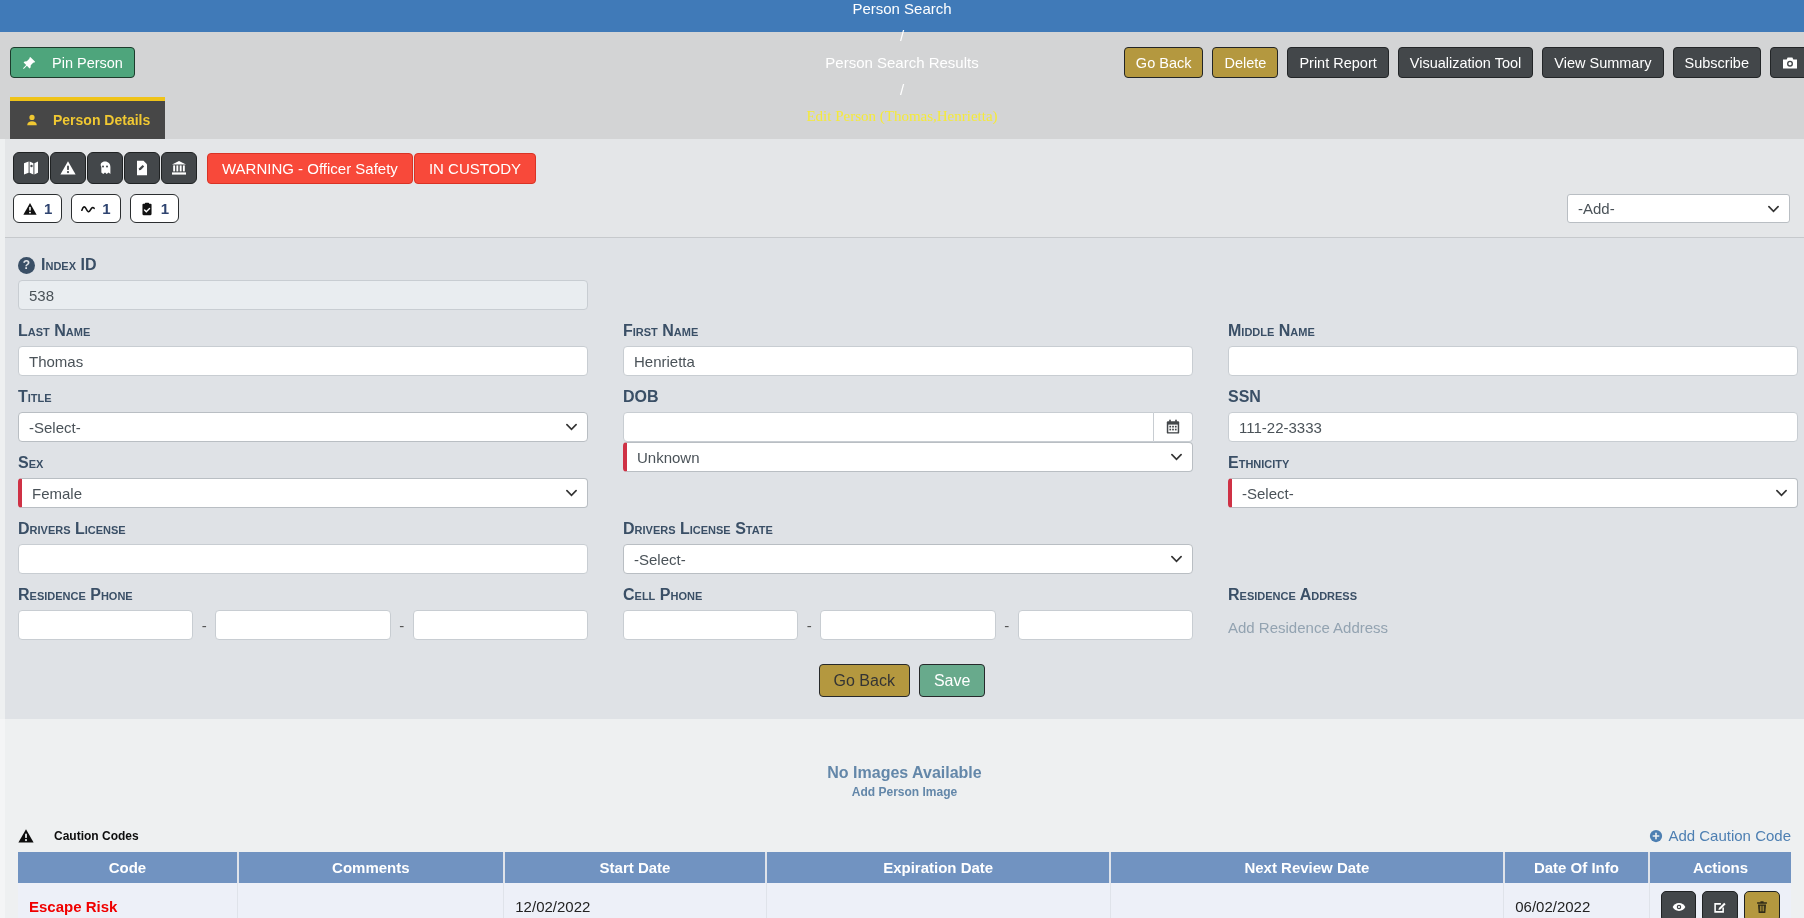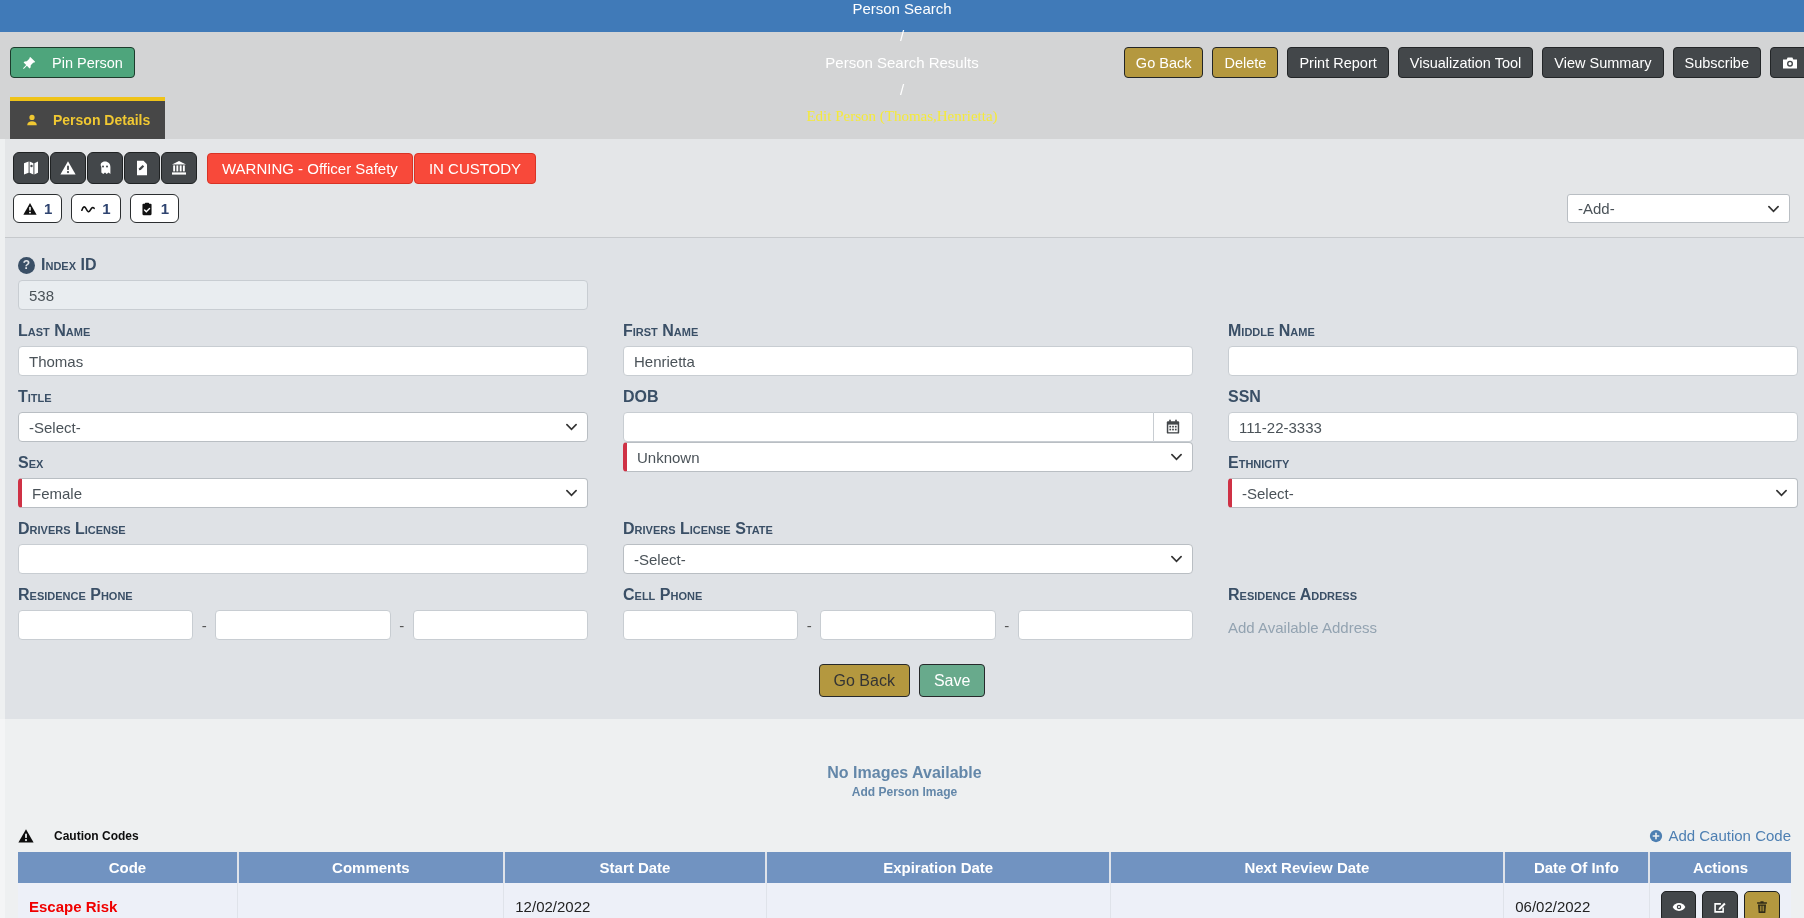--- a/index.html
+++ b/index.html
@@ -377,21 +377,21 @@
         <div class="phone-group">
           <input class="inp" value="" style="">
           <span class="dash">-</span>
           <input class="inp" value="" style="">
           <span class="dash">-</span>
           <input class="inp" value="" style="">
         </div>
       </div>
       <div class="fcol">
         <div class="flabel">Residence Address</div>
-        <a class="add-addr-link">Add Available Address</a>
+        <a class="add-addr-link">Add Residence Address</a>
       </div>
     </div>
 
     <div class="form-btns">
       <button class="bigbtn gold">Go Back</button>
       <button class="bigbtn green">Save</button>
     </div>
   </div>
 </div>
 

